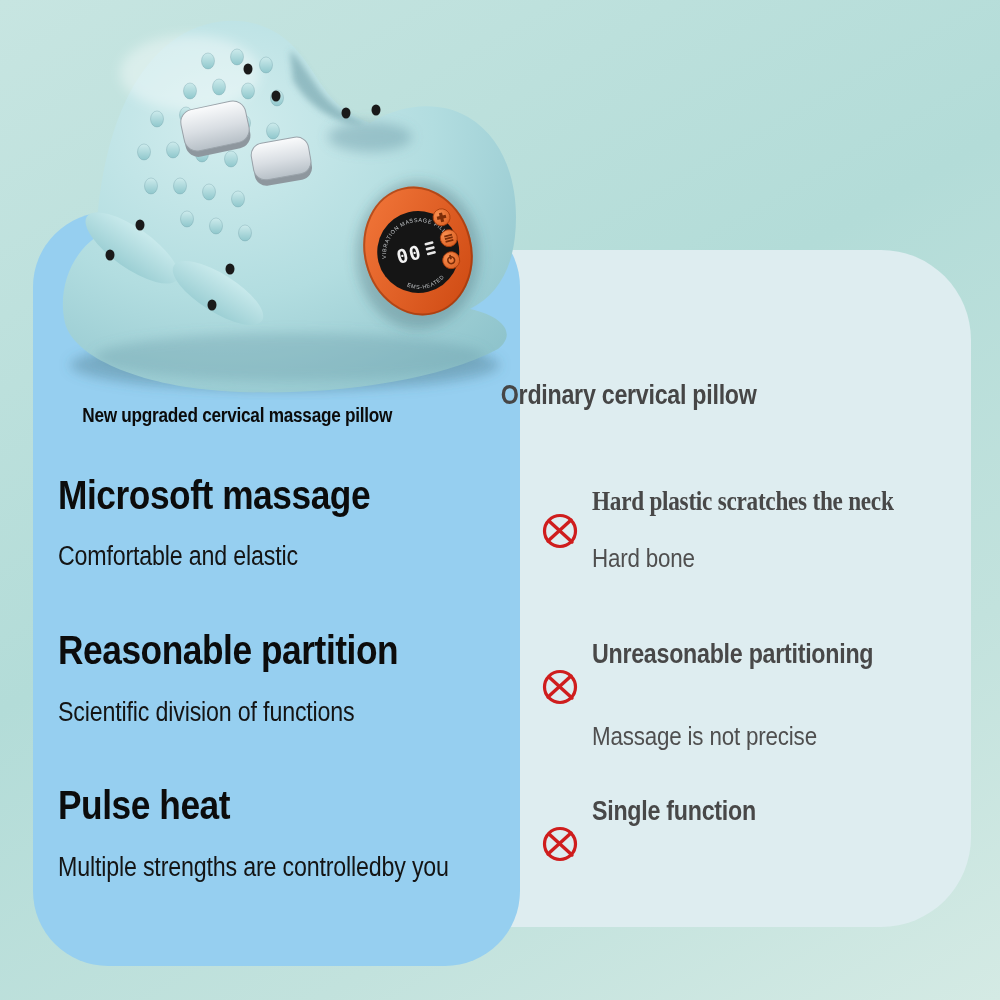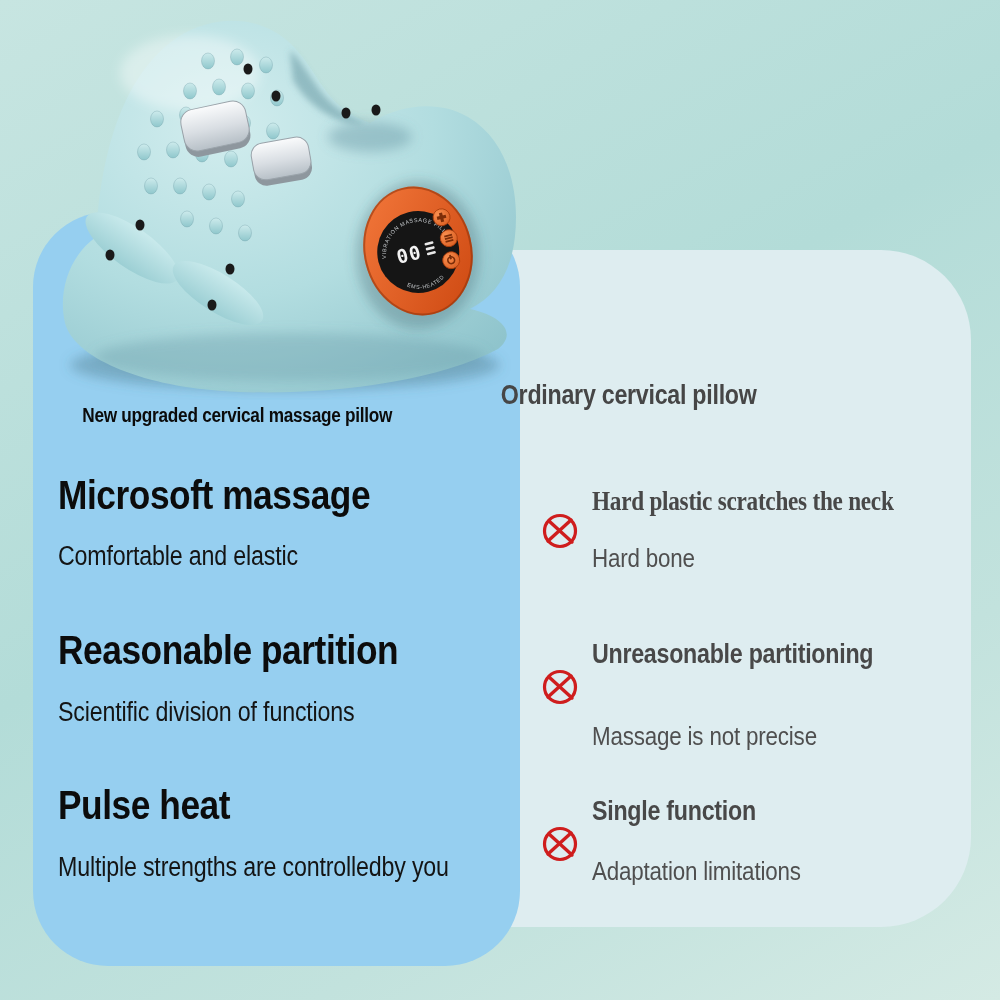--- a/index.html
+++ b/index.html
@@ -249,16 +249,14 @@
   <div class="txt rp-d rp-d2">
     <span class="cond">Massage is not precise</span></div>
 
   <svg class="xmark x3" viewBox="0 0 40 40">
     <circle cx="20" cy="20" r="15.5" fill="none" stroke="#cf1d1d" stroke-width="3.2"></circle>
     <line x1="9" y1="10" x2="32" y2="31" stroke="#cf1d1d" stroke-width="3.4" stroke-linecap="round"></line>
     <line x1="31" y1="9" x2="8" y2="30" stroke="#cf1d1d" stroke-width="3.4" stroke-linecap="round"></line>
   </svg>
   <div class="txt rp-h rp-h3">
     <span class="cond">Single function</span></div>
-  <div class="txt rp-d rp-d3">
-    <span class="cond">Adaptation limitations</span></div>
 
 </div>
 
 </body></html>

